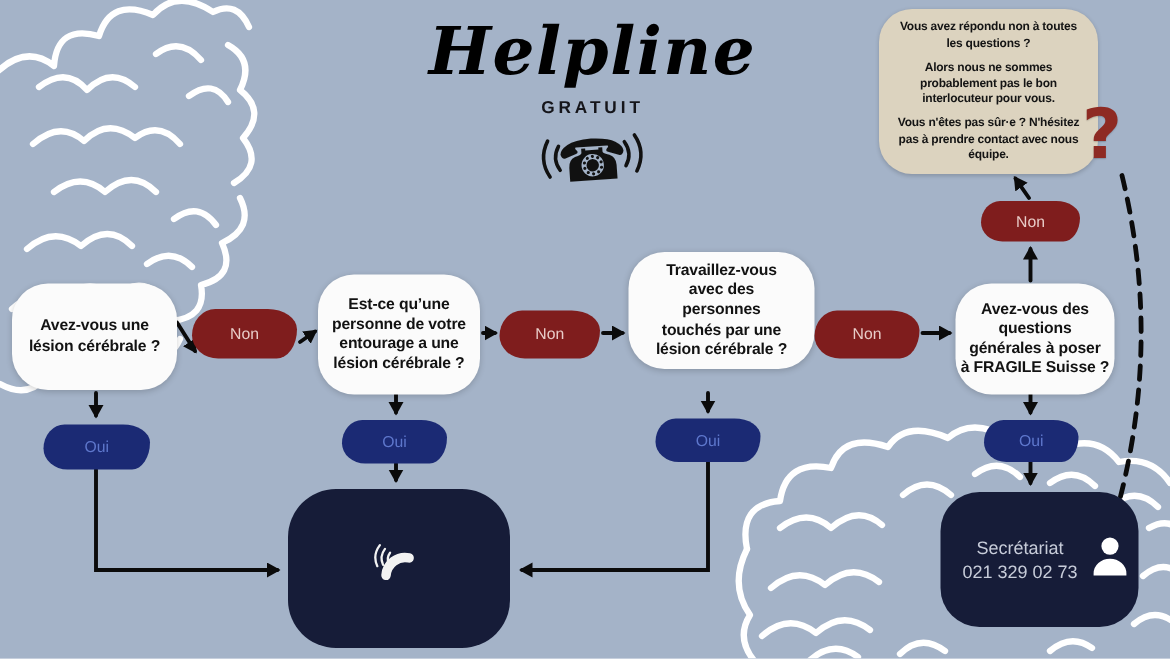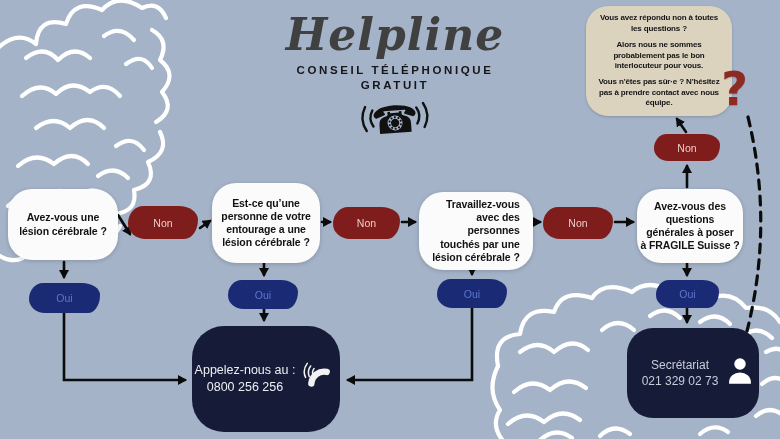--- a/index.html
+++ b/index.html
@@ -9,39 +9,39 @@
   svg.bg-art, svg.connectors{position:absolute;left:0;top:0;width:780px;height:439px;}
   .bg-art path{stroke:#ffffff;stroke-width:4.2;fill:none;stroke-linecap:round;stroke-linejoin:round;}
   .connectors .arrow{stroke:#0b0b0b;stroke-width:2.6;fill:none;stroke-linecap:round;}
   .connectors .dashed{stroke:#0b0b0b;stroke-width:3.2;fill:none;stroke-dasharray:9 7;stroke-linecap:round;}
 
   .abs{position:absolute;}
   .pre{white-space:pre;}
 
   
   .header{left:260px;top:6px;width:270px;text-align:center;}
-  .title{font-family:"DejaVu Serif",serif;font-style:italic;font-weight:700;font-size:44px;color:#404040;line-height:1.3;letter-spacing:1px;}
+  .title{font-family:"DejaVu Serif",serif;font-style:italic;font-weight:700;font-size:44px;color:#000000;line-height:1.3;letter-spacing:1px;}
   .subtitle{font-size:11.5px;font-weight:700;letter-spacing:2.6px;color:#15151a;margin-top:1px;}
   .subtitle2{font-size:11.5px;font-weight:700;letter-spacing:2.6px;color:#15151a;margin-top:3px;}
   .phone-wrap{margin-top:2px;display:inline-block;transform:rotate(-4deg);}
 
   
   .info-box{left:586px;top:6px;width:146px;height:110px;background:#dcd3bf;border-radius:22px;
     box-shadow:0 1px 3px rgba(0,0,0,.18);display:flex;flex-direction:column;justify-content:center;
     align-items:center;text-align:center;font-size:8px;font-weight:700;color:#141414;line-height:1.3;}
   .info-box p{margin:3px 0;letter-spacing:-0.15px;}
   .qmark{position:absolute;right:-16px;top:60px;font-size:46px;font-weight:800;color:#8e2a23;line-height:1;font-family:"DejaVu Sans",sans-serif;text-shadow:0 1px 1px rgba(0,0,0,.2);}
 
   
   .qbox{background:#fbfbfb;border-radius:24px;box-shadow:0 1px 4px rgba(0,0,0,.18);
     display:flex;align-items:center;justify-content:center;text-align:center;
     font-weight:700;color:#121212;font-size:10.5px;line-height:1.25;letter-spacing:-0.1px;}
   .q1{left:8px;top:189px;width:110px;height:71px;}
   .q2{left:212px;top:183px;width:108px;height:80px;}
-  .q3{left:419px;top:192px;width:114px;height:78px;text-align:right;}
+  .q3{left:419px;top:168px;width:124px;height:78px;}
   .q4{left:637px;top:189px;width:106px;height:74px;}
 
   
   .pill{display:flex;align-items:center;justify-content:center;font-size:10.5px;font-weight:400;}
   .no-pill{background:#7f1d1d;color:#e9cdc9;border-radius:16px 20px 14px 18px / 18px 14px 20px 16px;}
   .yes-pill{background:#1b2a74;color:#5e77cc;border-radius:14px 18px 12px 16px / 16px 12px 18px 14px;}
   .n1{left:128px;top:206px;width:70px;height:33px;}
   .n2{left:333px;top:207px;width:67px;height:32px;}
   .n3{left:543px;top:207px;width:70px;height:32px;}
   .n4{left:654px;top:134px;width:66px;height:27px;}
@@ -119,21 +119,20 @@
     <path class="arrow" d="M687 263 L687 275" marker-end="url(#ah)"></path>
     <path class="arrow" d="M64 313 L64 380 L185 380" marker-end="url(#ah)"></path>
     <path class="arrow" d="M264 309 L264 320" marker-end="url(#ah)"></path>
     <path class="arrow" d="M472 308 L472 380 L348 380" marker-end="url(#ah)"></path>
     <path class="arrow" d="M687 308 L687 322" marker-end="url(#ah)"></path>
     <path class="dashed" d="M748 117 Q774 224 747 331"></path>
   </svg>
 
   <div class="abs header">
     <div class="title">Helpline</div>
-    <div class="subtitle">CONSEIL TÉLÉPHONIQUE</div>
     <div class="subtitle2">GRATUIT</div>
     <span class="phone-wrap">
       <svg width="76" height="48" viewBox="0 0 76 48">
         <g stroke="#111" stroke-width="2.4" fill="none" stroke-linecap="round">
           <path d="M16 16 Q11 24 16 32"></path>
           <path d="M9 12 Q2 24 9 36"></path>
           <path d="M60 16 Q65 24 60 32"></path>
           <path d="M67 12 Q74 24 67 36"></path>
         </g>
         <text x="38" y="40" font-size="38" text-anchor="middle" fill="#111" font-family="DejaVu Sans, sans-serif">☎</text>
@@ -181,24 +180,20 @@
   <div class="abs pill no-pill n2">Non</div>
   <div class="abs pill no-pill n3">Non</div>
   <div class="abs pill no-pill n4">Non</div>
 
   <div class="abs pill yes-pill o1">Oui</div>
   <div class="abs pill yes-pill o2">Oui</div>
   <div class="abs pill yes-pill o3">Oui</div>
   <div class="abs pill yes-pill o4">Oui</div>
 
   <div class="abs dark-box call-box">
-    <div class="call-text">
-      <div>Appelez-nous au :</div>
-      <div>0800 256 256</div>
-    </div>
     <span>
       <svg width="34" height="34" viewBox="0 0 40 40">
         <g stroke="#f2f2f2" fill="none" stroke-linecap="round">
           <path d="M11 29 A15 15 0 0 1 27 13" stroke-width="7.5" transform="rotate(8 20 20)"></path>
           <path d="M13 10 Q10 14 12 19" stroke-width="1.8"></path>
           <path d="M9 7 Q4.5 13 7.5 19.5" stroke-width="1.8"></path>
           <path d="M5 4 Q-1 12 3 20.5" stroke-width="1.8"></path>
         </g>
       </svg>
     </span>

